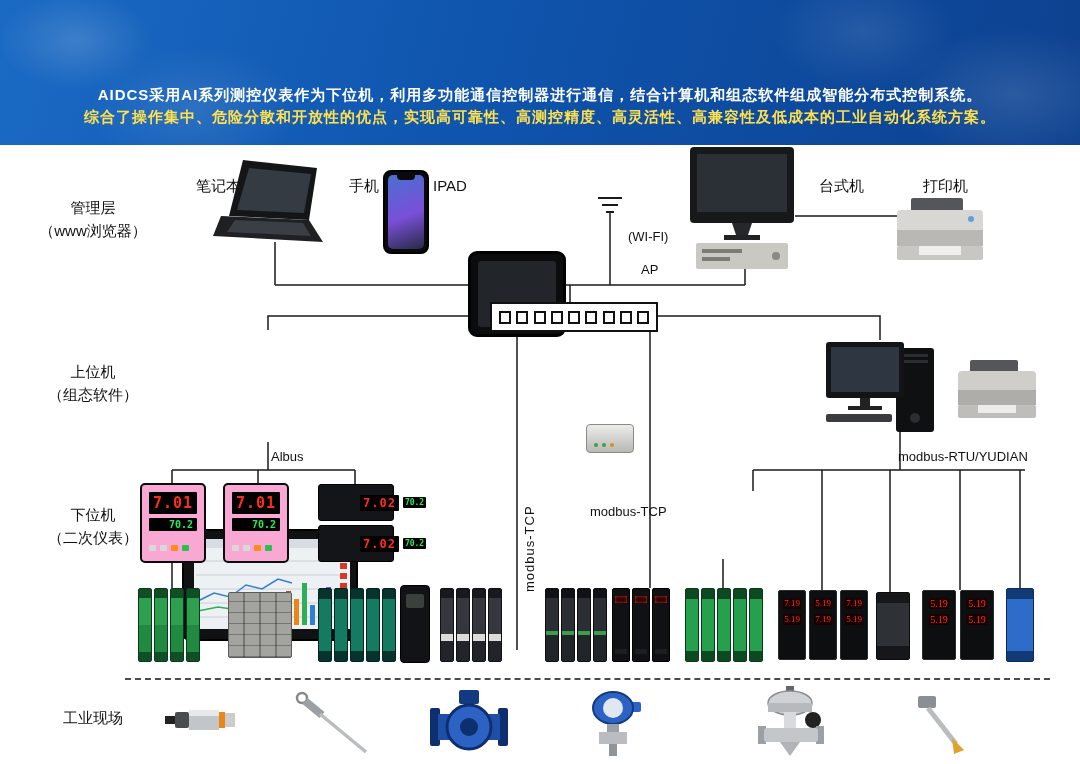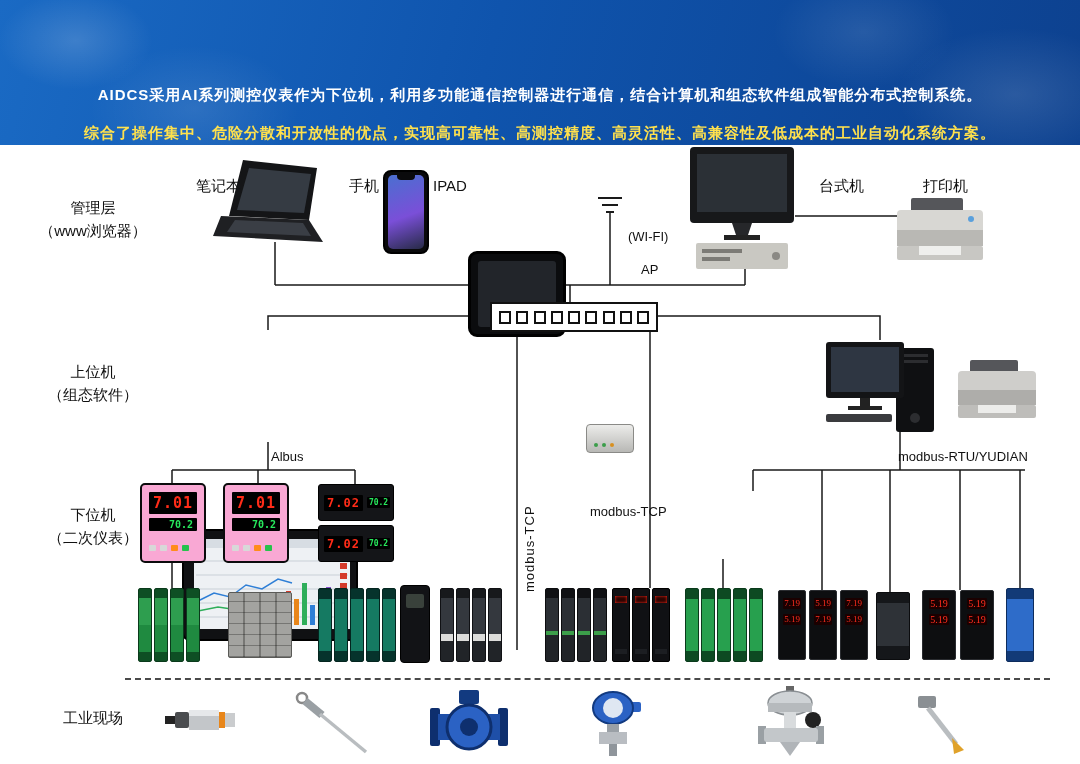--- a/index.html
+++ b/index.html
@@ -25,21 +25,21 @@
   .hdr-title{
     position:absolute; left:0; top:14px; width:100%; text-align:center;
     font-size:46px; font-weight:900; letter-spacing:3px; color:#ffffff;
     text-shadow:2px 3px 3px rgba(8,28,78,.6);
   }
   .hdr-sub1,.hdr-sub2{
     position:absolute; left:0; width:100%; text-align:center;
     font-size:15px; font-weight:700; letter-spacing:1px;
   }
   .hdr-sub1{ top:86px; color:#ffffff; }
-  .hdr-sub2{ top:124px; color:#ffe14d; }
+  .hdr-sub2{ top:108px; color:#ffe14d; }
 
   
   .wires{ position:absolute; left:0; top:0; z-index:1; }
 
   
   .lbl{ position:absolute; z-index:3; font-size:15px; color:#111; white-space:nowrap; }
   .lbl.small{ font-size:13px; }
   .vlabel{
     position:absolute; z-index:3; font-size:13px; color:#111;
     writing-mode:vertical-rl; transform:rotate(180deg); letter-spacing:1px;
@@ -86,21 +86,21 @@
   .disp{ font-family:"DejaVu Sans Mono", monospace; background:#000; text-align:right; border-radius:1px; }
   .disp.red{ color:#ff2c18; font-size:15px; font-weight:700; letter-spacing:1px; padding:2px 4px; }
   .disp.grn{ color:#27e85c; font-size:10px; font-weight:700; margin-top:4px; padding:1px 4px; }
   .btns{ margin-top:6px; }
   .btns i{ display:inline-block; width:7px; height:6px; background:#d8d8d8; margin-right:4px; border-radius:1px; }
   .btns i.o{ background:#ff8c1a; } .btns i.g{ background:#27c24c; }
 
   .ctrl2{ position:absolute; z-index:2; width:76px; height:78px; }
   .mini{ height:37px; background:#141518; border:1px solid #000; border-radius:3px;
     display:flex; align-items:center; gap:4px; padding:3px 5px; margin-bottom:4px; }
-  .mini .disp.red{ font-size:12px; flex:1; padding:1px 3px; }
+  .mini .disp.red{ font-size:12px; flex:1; padding:1px 3px;margin-left:36px; }
   .mini .disp.grn{ font-size:8px; margin-top:0; padding:1px 2px; }
 
   
   .mods{ position:absolute; z-index:2; display:flex; gap:2px; }
   .mod{ width:14px; height:100%; border-radius:2px; position:relative; }
   .g1{ background:linear-gradient(180deg,#0e4f24 0 13%,#2e9e4f 13% 50%,#1f8a40 50% 87%,#0e4f24 87%); border:1px solid #0a3a1b; }
   .g3{ background:linear-gradient(180deg,#06332c 0 14%,#157a62 14% 86%,#06332c 86%); border:1px solid #04251f; }
   .g5{ background:linear-gradient(180deg,#17191c 0 12%,#34383e 12% 62%,#dcdcda 62% 72%,#212428 72%); border:1px solid #101114; }
   .g6{ background:linear-gradient(180deg,#101114 0 12%,#2b2f34 12% 58%,#3c9e4a 58% 64%,#212428 64%); border:1px solid #0c0d0f; }
   .g7{ width:18px; background:#101114; border:1px solid #000; }

